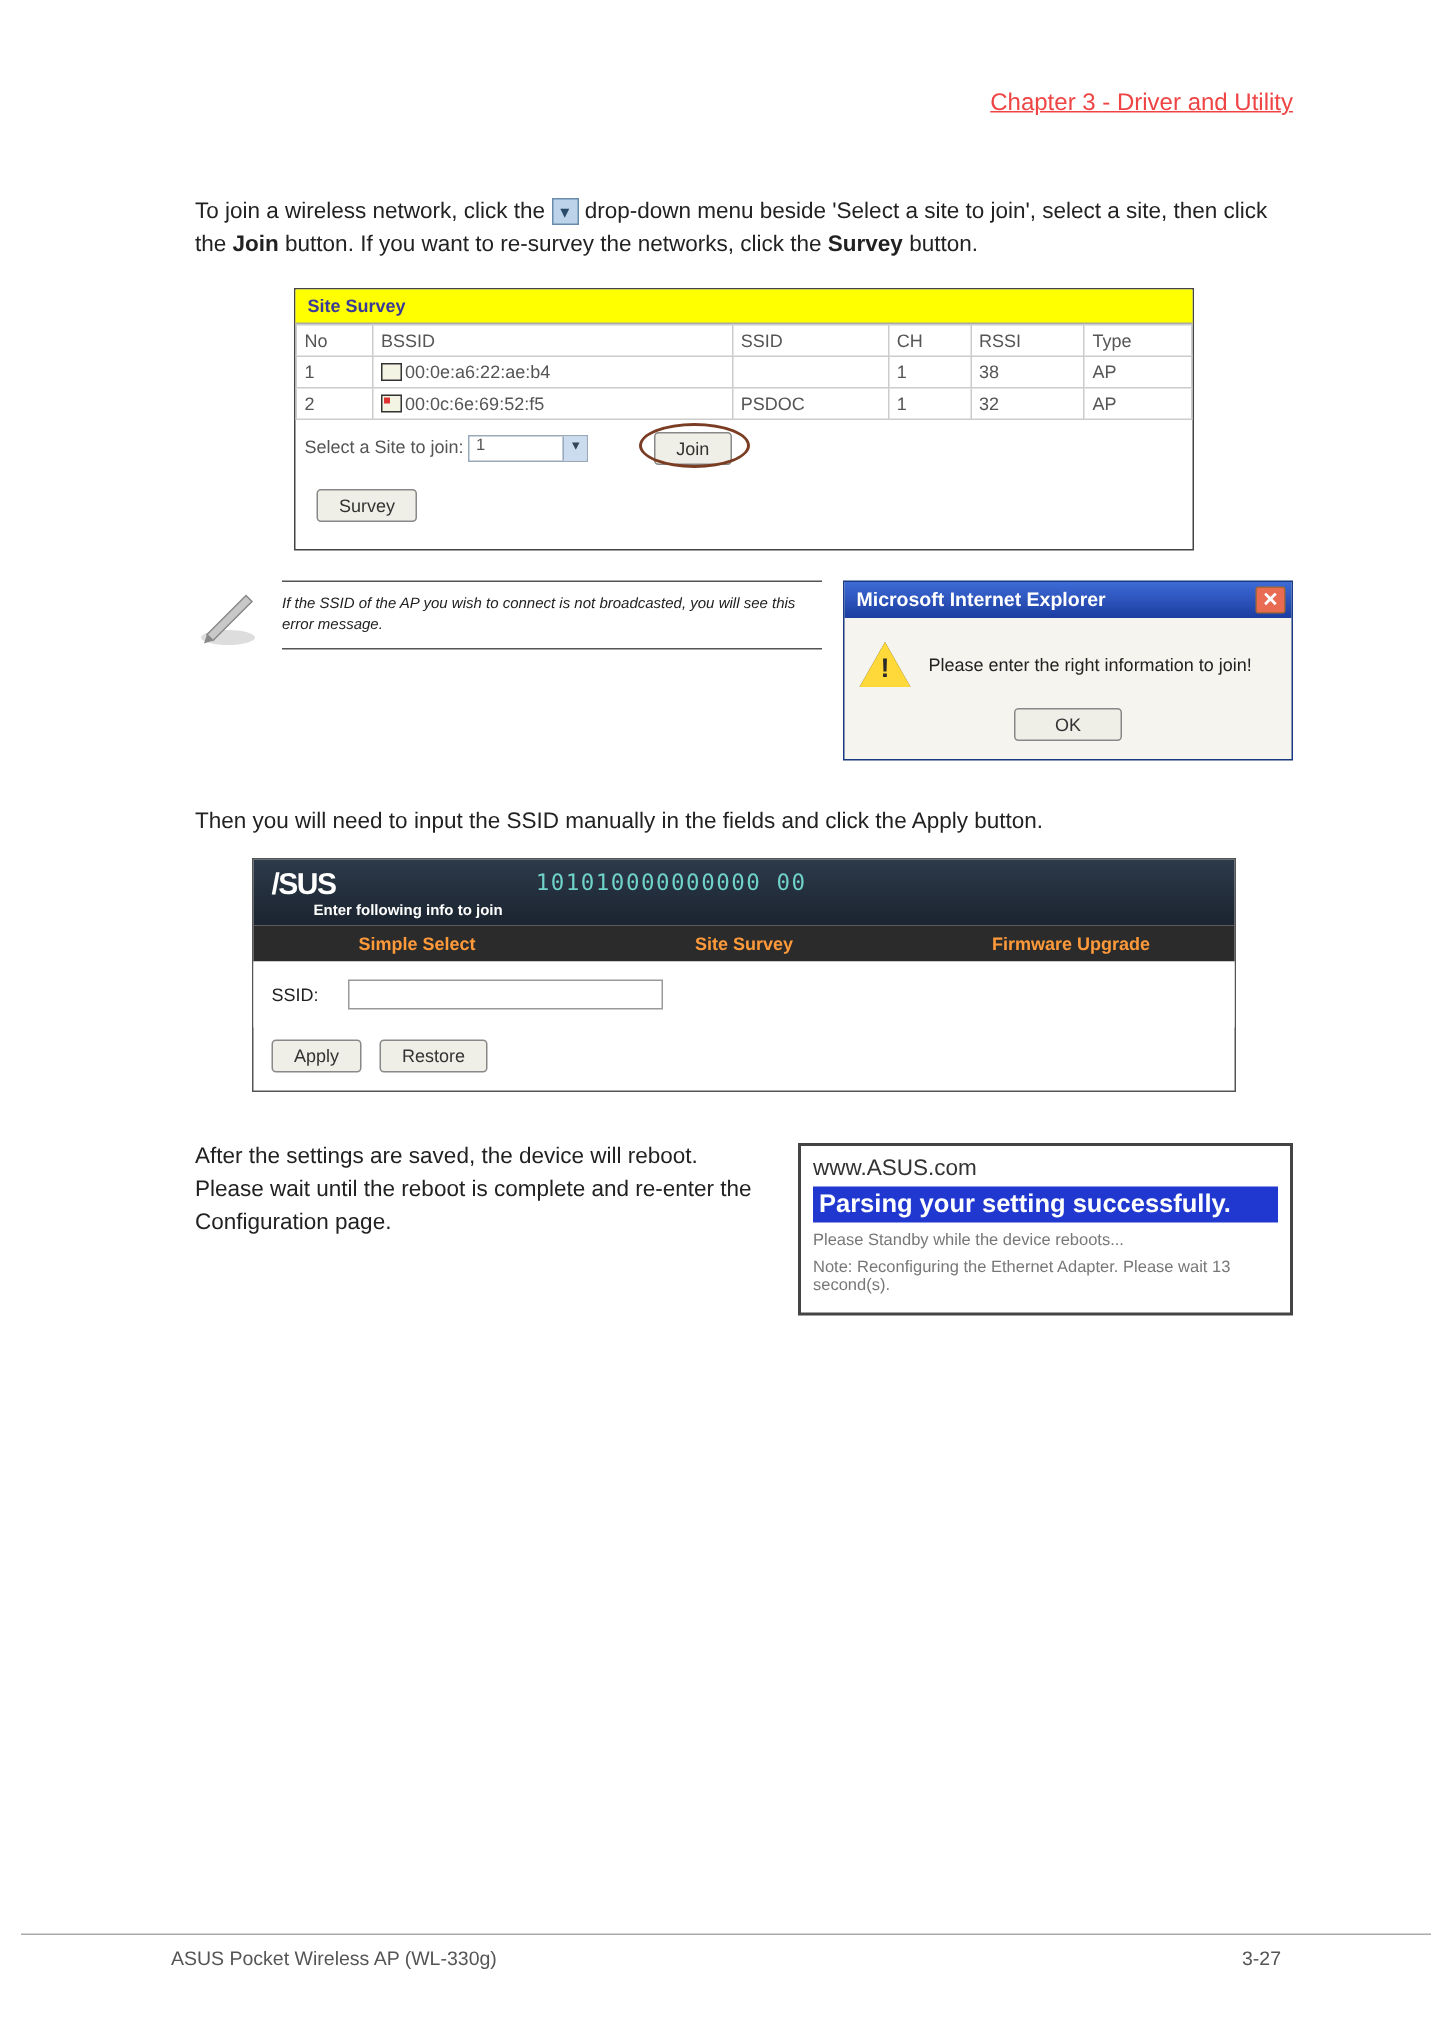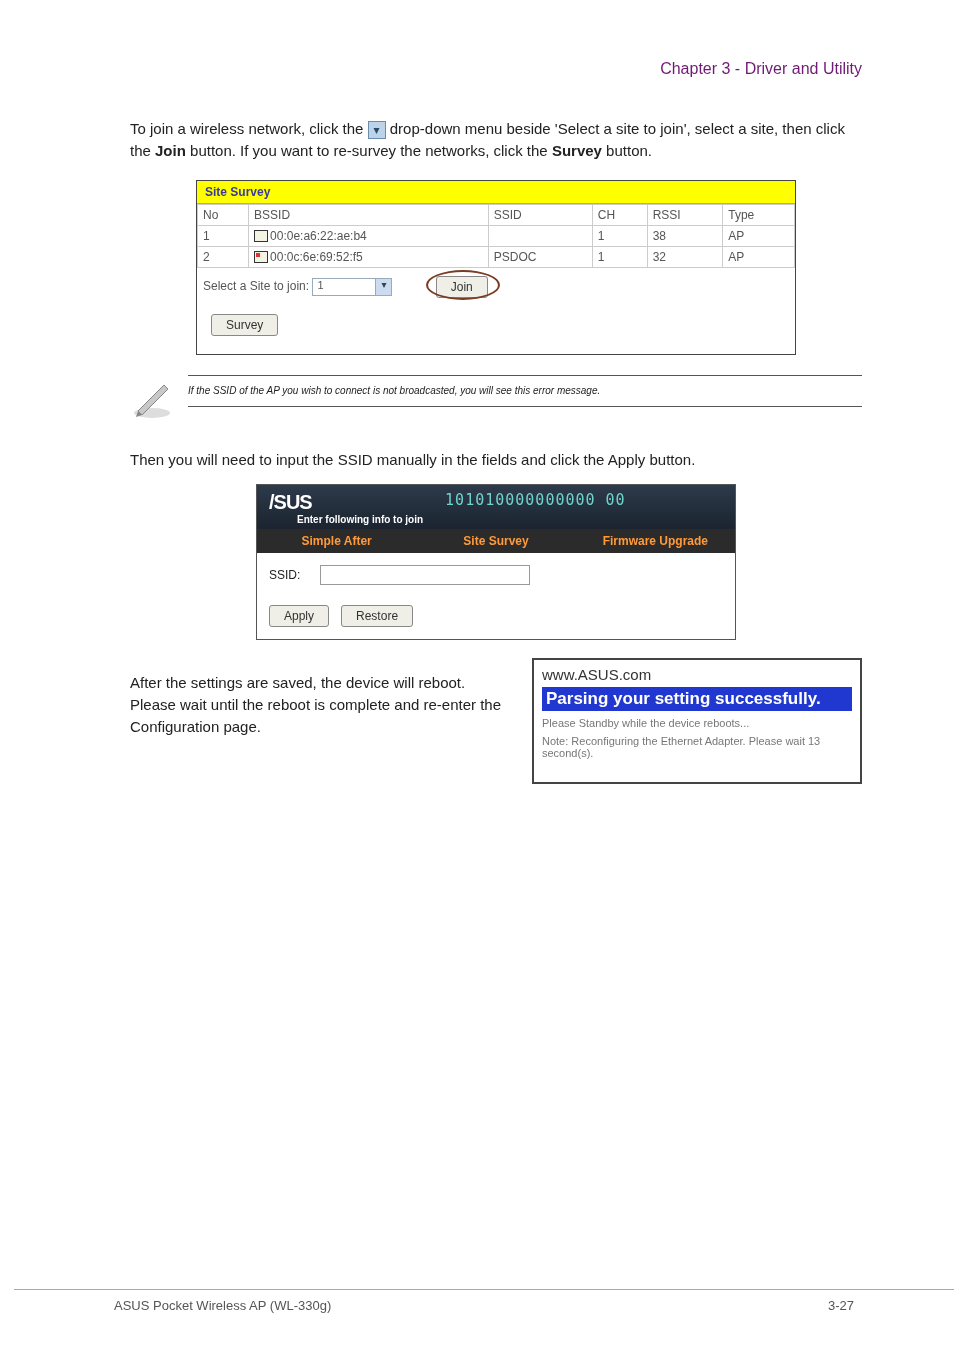--- a/index.html
+++ b/index.html
@@ -8,22 +8,23 @@
     background: #fff;
     font-family: Arial, Helvetica, sans-serif;
     font-size: 14px; color: #222;
     position: relative;
   }
   .page {
     padding: 60px 92px 40px 130px;
   }
   .chapter {
     text-align: right;
-    font-size: 16px; color: #701a75;
-    margin-bottom: 40px;
+    font-size: 16px; color: #ef4444;
+    margin-bottom: 52px;
+    text-decoration: underline;
   }
   .para { margin: 14px 0; line-height: 1.45; font-size: 15px; }
   .dropdown-icon {
     display: inline-block; width: 18px; height: 18px;
     background: #bcd3ea; border: 1px solid #6a8cab;
     vertical-align: middle; text-align: center;
     font-size: 12px; line-height: 16px; color: #2a4a6a;
   }
   
   .survey-box {
@@ -106,21 +107,21 @@
     filter: drop-shadow(0 0 0 #333);
   }
   .warn-bang {
     position: absolute; top: 7px; left: 0; width: 34px;
     text-align: center; font-weight: bold; color: #2a2a2a;
     font-size: 18px;
   }
   .ie-btn-row { text-align: center; padding: 6px 0 12px; }
   
   .asus-box {
-    width: 480px; margin: 6px auto 18px; border: 1px solid #555;
+    width: 656px; margin: 6px auto 18px; border: 1px solid #555;
     font-size: 12px;
   }
   .asus-top {
     display: flex; align-items: stretch;
     background: linear-gradient(#2d3a4a, #1b2430);
     color: #fff;
   }
   .asus-brand { padding: 6px 12px 4px; }
   .asus-logo { font-weight: bold; font-size: 20px; letter-spacing: -1px; font-family: Arial Black, Arial; }
   .asus-sub { font-size: 10px; font-weight: bold; padding-left: 28px; }
@@ -140,21 +141,22 @@
   .ssid-input {
     width: 210px; height: 20px; border: 1px solid #999;
     background: #fff;
   }
   .asus-btnrow { padding: 8px 12px 12px; display: flex; gap: 12px; }
   
   .reboot-row { display: flex; gap: 18px; margin: 4px 0 30px; }
   .reboot-left { flex: 1; font-size: 15px; line-height: 1.45; }
   .reboot-box {
     width: 330px; border: 2px solid #444; font-size: 12px;
-    padding: 6px 8px 23px;
+    padding: 6px 8px 12px;
+    margin-top: 16px;
   }
   .reboot-url { font-size: 15px; color: #333; margin-bottom: 4px; }
   .reboot-blue {
     background: #2138d0; color: #fff; font-weight: bold;
     padding: 2px 4px; font-size: 17px;
   }
   .reboot-small { color: #777; font-size: 11px; margin-top: 6px; }
   .footer {
     position: absolute; left: 14px; right: 0; bottom: 38px;
     padding: 0 100px; display: flex; justify-content: space-between;
@@ -225,36 +227,52 @@
     </div>
   </div>
 
   <div class="note-row">
     <svg class="pencil" viewBox="0 0 44 44">
       <ellipse cx="22" cy="38" rx="18" ry="5" fill="#ddd"></ellipse>
       <polygon points="8,36 34,10 38,14 12,40" fill="#c8c8c8" stroke="#888"></polygon>
       <polygon points="8,36 12,40 6,42" fill="#888"></polygon>
     </svg>
     <div class="note-text">If the SSID of the AP you wish to connect is not broadcasted, you will see this error message.</div>
+    <div class="ie-box">
+      <div class="ie-title">
+        <span>Microsoft Internet Explorer</span>
+        <span class="ie-close">✕</span>
+      </div>
+      <div class="ie-body">
+        <div class="warn-icon">
+          <div class="warn-tri"></div>
+          <div class="warn-bang">!</div>
+        </div>
+        <div>Please enter the right information to join!</div>
+      </div>
+      <div class="ie-btn-row">
+        <span class="btn" style="padding:3px 26px;">OK</span>
+      </div>
+    </div>
   </div>
 
   <p class="para">Then you will need to input the SSID manually in the fields and click the Apply button.</p>
 
   <div class="asus-box">
     <div class="asus-top">
       <div class="asus-brand">
         <div class="asus-logo">/SUS</div>
         <div class="asus-sub">Enter following info to join</div>
       </div>
       <div class="asus-right">
         <div class="asus-binary">101010000000000 00</div>
       </div>
     </div>
     <div class="asus-tabs">
-      <div class="asus-tab">Simple After</div>
+      <div class="asus-tab">Simple Select</div>
       <div class="asus-tab">Site Survey</div>
       <div class="asus-tab">Firmware Upgrade</div>
     </div>
     <div class="asus-body">
       <span>SSID:</span>
       <span class="ssid-input"></span>
     </div>
     <div class="asus-btnrow">
       <span class="btn">Apply</span>
       <span class="btn">Restore</span>

